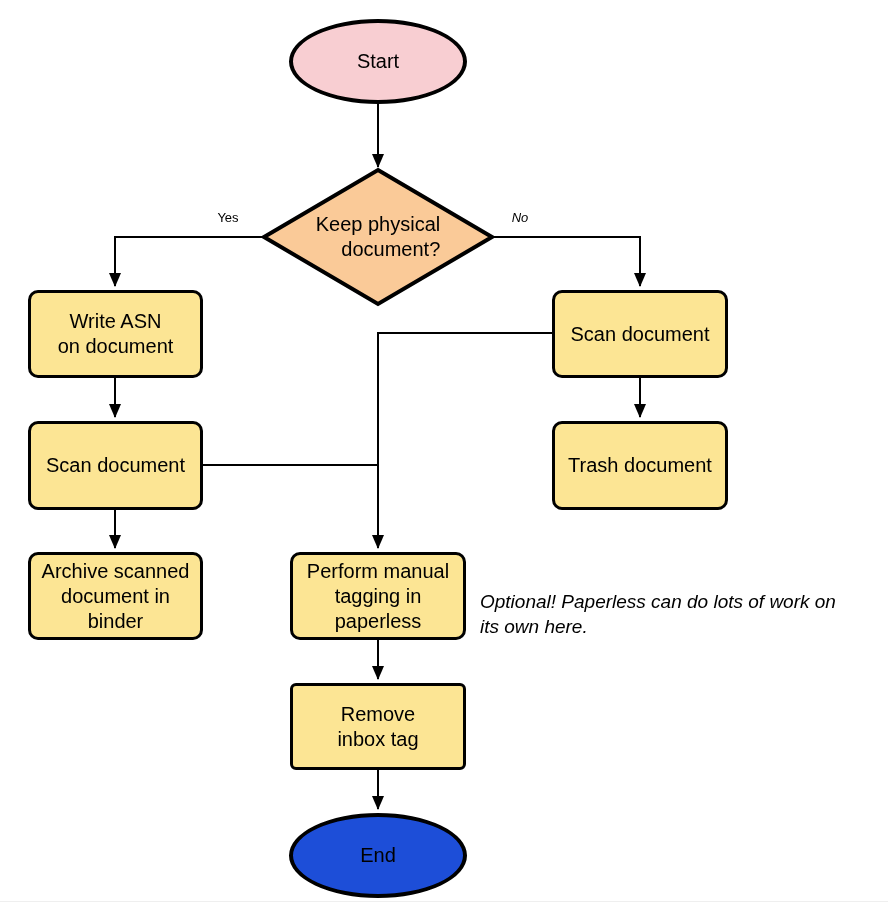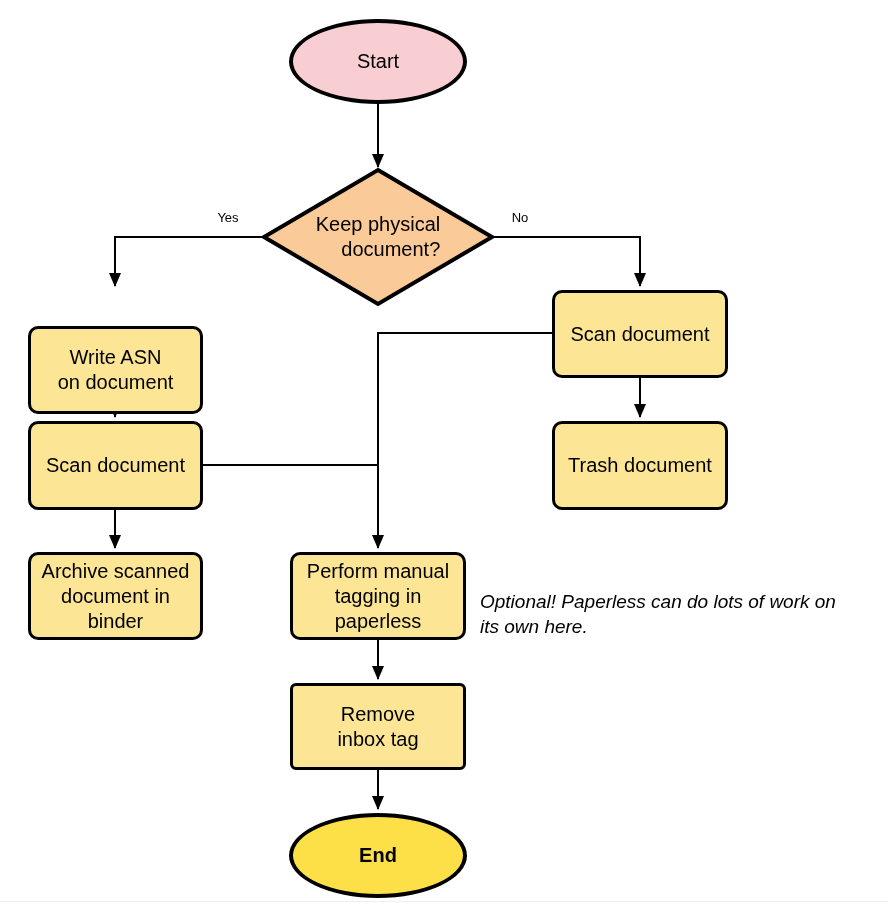--- a/index.html
+++ b/index.html
@@ -105,23 +105,23 @@
     <span>Start</span>
   </div>
 
   <div class="diamond-label" style="left:280px; top:205px; width:196px; height:64px;">
     <span>Keep physical
 document?</span>
   </div>
 
   <div class="edge-label" style="left:203px; top:210px; width:50px;">Yes</div>
 
-  <div class="edge-label" style="left:495px; top:210px; width:50px;">No</div>
+  <div class="edge-label" style="left:495px; top:210px; width:50px;font-style:italic;">No</div>
 
-  <div class="node rect" style="left: 28px; top: 290px; width: 175px; height: 88px; background: rgb(252, 229, 148); margin-top: 36px;">
+  <div class="node rect" style="left: 28px; top: 290px; width: 175px; height: 88px; background: rgb(252, 229, 148);">
     <span>Write ASN
 on document</span>
   </div>
 
   <div class="node rect" style="left: 552px; top: 290px; width: 176px; height: 88px; background: rgb(252, 229, 148);">
     <span>Scan document</span>
   </div>
 
   <div class="node rect" style="left: 28px; top: 421px; width: 175px; height: 89px; background: rgb(252, 229, 148);">
     <span>Scan document</span>
@@ -144,19 +144,19 @@
   </div>
 
   <div class="note" style="left:480px; top:589px; width:410px;">Optional! Paperless can do lots of work on
 its own here.</div>
 
   <div class="node rect" style="left: 290px; top: 683px; width: 176px; height: 87px; background: rgb(252, 229, 148); border-radius: 6px;">
     <span>Remove
 inbox tag</span>
   </div>
 
-  <div class="node ellipse" style="left: 289px; top: 813px; width: 178px; height: 85px; background: #fde047; font-weight: bold;">
+  <div class="node ellipse" style="left: 289px; top: 813px; width: 178px; height: 85px; background: #1d4ed8;">
     <span>End</span>
   </div>
 
   <div class="bottom-line"></div>
 
 </div>
 
 </body></html>

